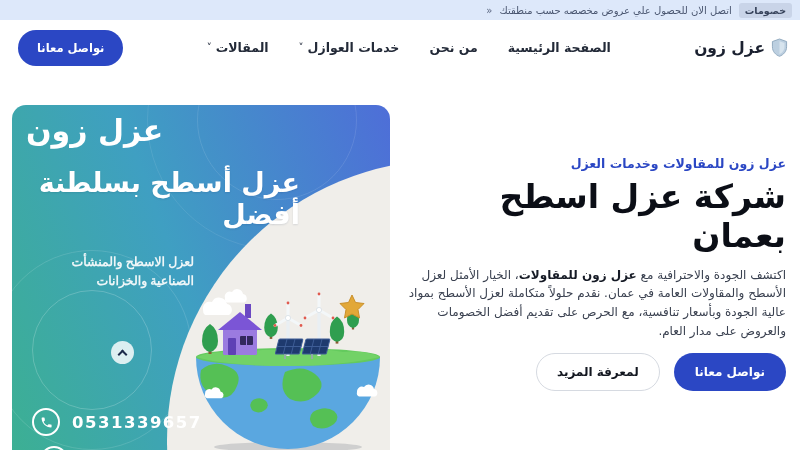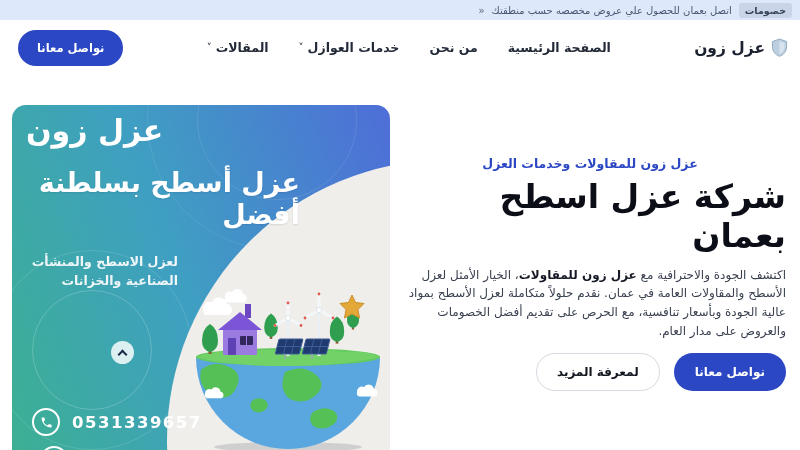--- a/index.html
+++ b/index.html
@@ -53,21 +53,21 @@
     color: #232a38;
   }
   .nav-item { display: flex; align-items: center; gap: 4px; cursor: pointer; white-space: nowrap; }
   .chev { font-size: 10px; color: #394050; line-height: 1; }
 
   .btn { border-radius: 999px; font-weight: 700; cursor: pointer; border: none; font-family: inherit; }
   .nav-cta { background: #2b47c4; color: #fff; font-size: 11.5px; padding: 11px 19px; }
 
   
   .hero-copy { position: absolute; top: 156px; right: 14px; width: 392px; text-align: right; }
-  .kicker { color: #2b47c4; font-size: 12.5px; font-weight: 700; text-align: center; }
+  .kicker { color: #2b47c4; font-size: 12.5px; font-weight: 700; }
   .hero-title { margin-top: 7px; font-size: 33px; line-height: 1.18; color: #0b0e16; font-weight: 800; }
   .hero-title .line { display: block; }
   .hero-body { margin-top: 10px; font-size: 12px; line-height: 1.55; color: #3a4150; }
   .hero-body b { color: #151a25; }
   .cta-row { display: flex; gap: 14px; margin-top: 13px; align-items: center; }
   .btn-primary { background: #2b47c4; color: #fff; font-size: 12px; padding: 12px 21px; }
   .btn-secondary { background: #fff; color: #12161f; font-size: 12px; padding: 11px 20px; border: 1px solid #d6dae1; font-weight: 600; }
 
   
   .hero-card {
@@ -96,22 +96,22 @@
     position: absolute; top: 8px; left: 14px;
     color: #ffffff; font-size: 30px; font-weight: 800; letter-spacing: 1px;
   }
   .card-title {
     position: absolute; top: 62px; right: 90px;
     text-align: right; color: #ffffff; font-size: 27px; font-weight: 800; line-height: 1.2;
     text-shadow: 0 1px 2px rgba(20,40,80,0.12);
   }
   .card-title .line { display: block; }
   .card-sub {
-    position: absolute; top: 148px; right: 212px; width: 150px;
-    text-align: right; color: #eef6f8; font-size: 12.5px; font-weight: 600; line-height: 1.5;
+    position: absolute; top: 148px; right: 196px; width: 150px;
+    text-align: right; color: #eef6f8; font-size: 12.5px; font-weight: 600; line-height: 1.5; font-family: Liberation Serif, serif;
   }
   .arrow-circle {
     position: absolute; left: 99px; top: 236px;
     width: 23px; height: 23px; border-radius: 50%;
     background: rgba(255,255,255,0.82);
     display: flex; align-items: center; justify-content: center;
     cursor: pointer;
   }
   .chev-up {
     width: 7px; height: 7px;
@@ -131,21 +131,21 @@
   .icon-sliver {
     position: absolute; left: 28px; top: 341px;
     width: 28px; height: 28px; border: 2.5px solid #fff; border-radius: 50%;
   }
 </style>
 </head>
 <body>
 
 <div class="topbar">
   <span class="topbar-badge">خصومات</span>
-  <span class="topbar-text">اتصل بعمان للحصول علي عروض مخصصه حسب منطقتك</span>
+  <span class="topbar-text">اتصل الان للحصول علي عروض مخصصه حسب منطقتك</span>
   <span class="topbar-arrow">«</span>
 </div>
 
 <div class="navbar">
   <div class="brand">
     <svg width="17" height="19" viewBox="0 0 24 26">
       <path d="M12 1 L22 4.6 V12 C22 18.6 17.6 23.4 12 25.4 C6.4 23.4 2 18.6 2 12 V4.6 Z" fill="#bccfe0" stroke="#93abc0" stroke-width="1.4"></path>
       <path d="M12 4 L19 6.6 V12 C19 17 15.8 20.8 12 22.4 Z" fill="#d7e4ee"></path>
     </svg>
     <span class="brand-label">عزل زون</span>

